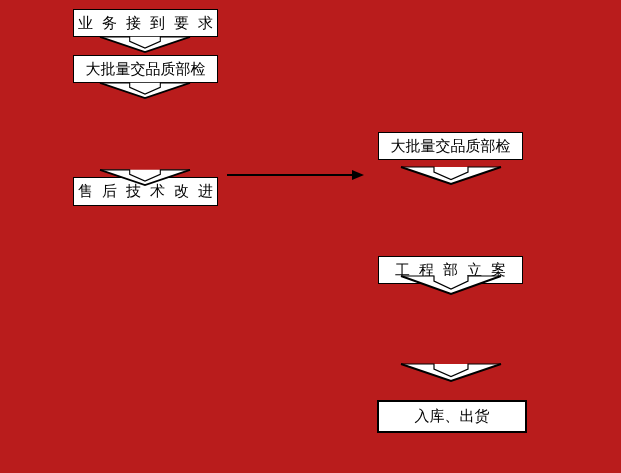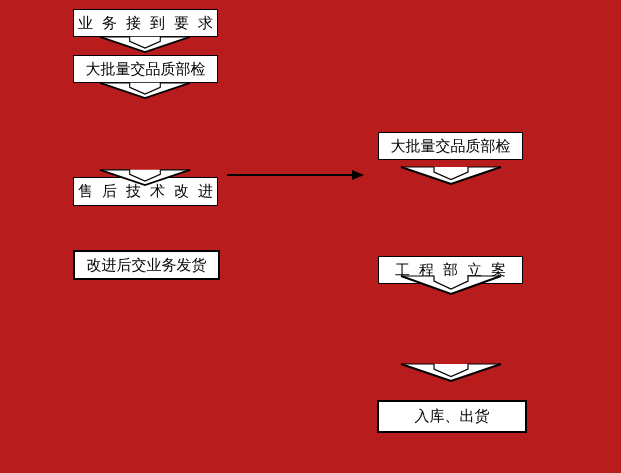--- a/index.html
+++ b/index.html
@@ -82,21 +82,20 @@
   </svg>
 
   <div class="node" id="n3">售 后 技 术 改 进</div>
 
   <svg class="blockarrow" id="a3" width="90" height="17" viewBox="0 0 100 17">
     <polygon points="0,0 100,0 50,17" fill="#ffffff" stroke="none"></polygon>
     <path d="M0,0 H33 V5 L50,12.5 L67,5 V0 H100" fill="none" stroke="#000000" stroke-width="1.2"></path>
     <path d="M0,0 L50,17 L100,0" fill="none" stroke="#000000" stroke-width="2"></path>
   </svg>
 
-  <div class="node thick" id="n5">改进后交业务发货</div>
 
   <svg class="rightarrow" width="140" height="14" viewBox="0 0 140 14">
     <line x1="1" y1="7" x2="126" y2="7" stroke="#000000" stroke-width="2"></line>
     <polygon points="126,2 138,7 126,12" fill="#000000" stroke="none"></polygon>
   </svg>
 
   <div class="node" id="n4">大批量交品质部检</div>
 
   <svg class="blockarrow" id="a4" width="100" height="17" viewBox="0 0 100 17">
     <polygon points="0,0 100,0 50,17" fill="#ffffff" stroke="none"></polygon>

